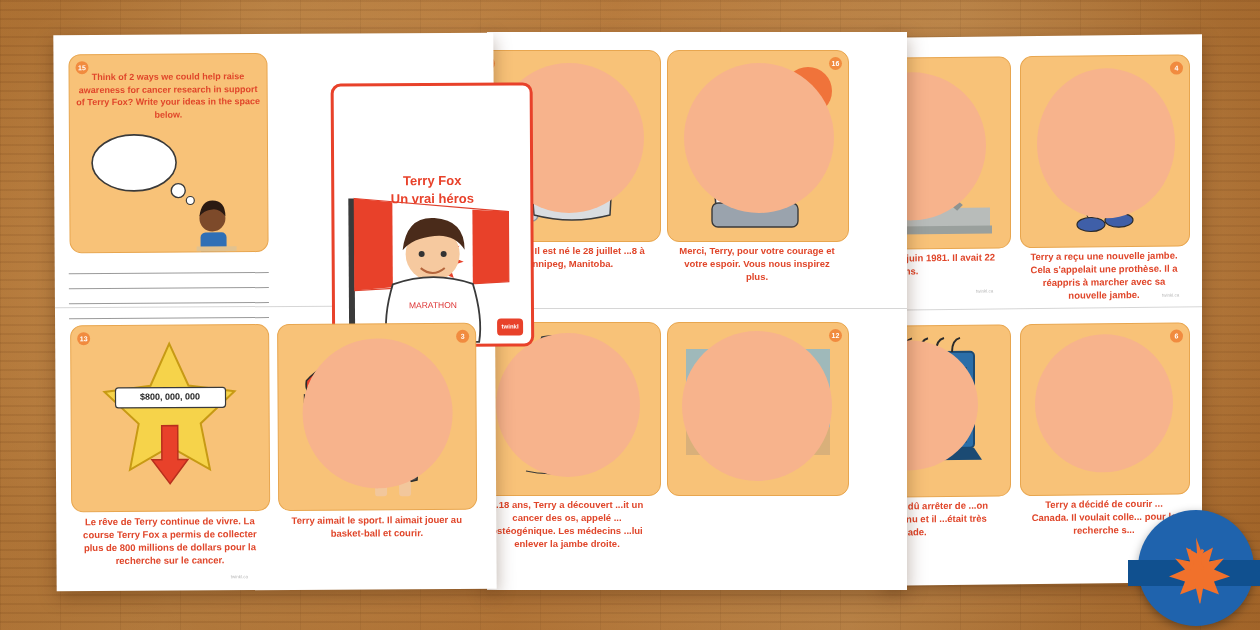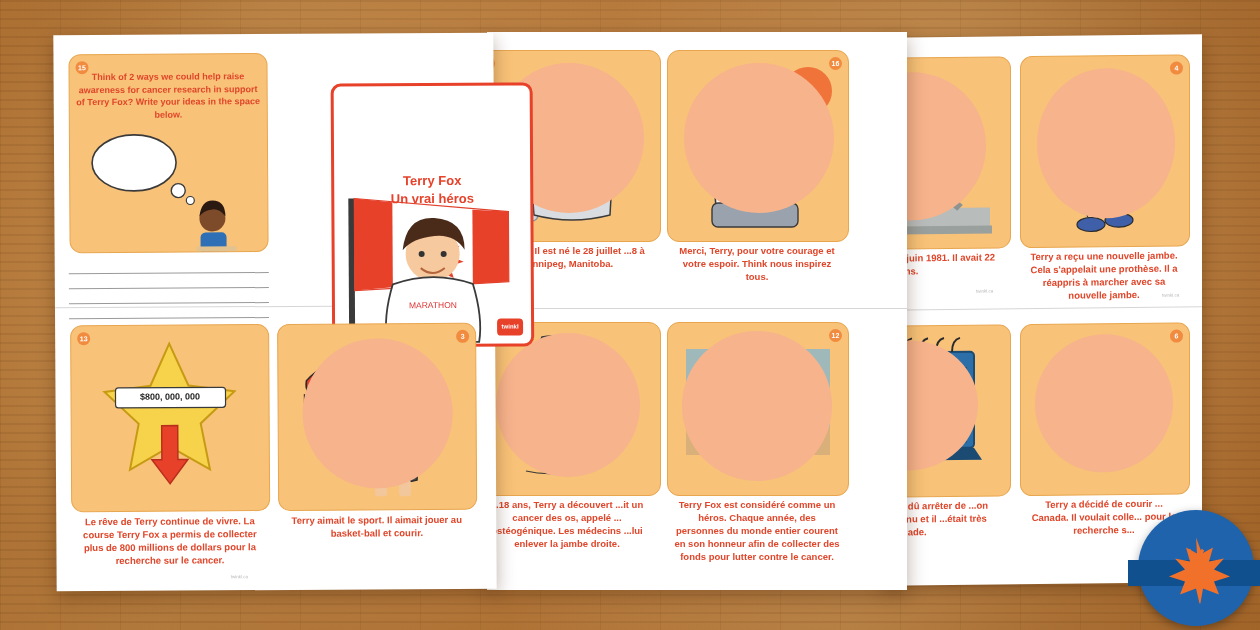--- a/index.html
+++ b/index.html
@@ -210,21 +210,21 @@
           <path d="M76 62 q10 8 20 0" stroke="#b5653c" fill="none" stroke-width="1.8"></path>
           <path d="M52 78 q34 -12 68 0 q8 42 4 78 q-38 10 -76 0 q-4 -38 4 -78z" fill="#ffffff" stroke="#3a3a3a" stroke-width="1.6"></path>
           <text x="86" y="104" font-size="6.5" text-anchor="middle" fill="#d33" font-family="sans-serif">MARATHON</text>
           <text x="86" y="116" font-size="6.5" text-anchor="middle" fill="#d33" font-family="sans-serif">OF HOPE</text>
           <path d="M82 124 q6 -8 12 0 q-6 10 -12 0z" fill="#e03a2f"></path>
           <rect x="44" y="152" width="86" height="24" rx="6" fill="#9aa3ad" stroke="#3a3a3a" stroke-width="1.4"></rect>
         </svg>
       </div>
       <div class="num-badge" style="right:6px;top:6px;">16</div>
     </div>
-    <div class="caption" style="left:180px;top:212px;width:180px;">Merci, Terry, pour votre courage et votre espoir. Think nous inspirez tous.</div>
+    <div class="caption" style="left:180px;top:212px;width:180px;">Merci, Terry, pour votre courage et votre espoir. Vous nous inspirez plus.</div>
 
     <div class="card" style="left:-12px;top:290px;width:184px;height:172px;">
       <div class="imgarea">
         <div class="halo" style="left:20px;top:10px;width:144px;height:144px;"></div>
         <svg width="184" height="172" viewBox="0 0 184 172">
           <path d="M66 14 q24 -4 30 10 q4 18 -2 30 q-14 6 -30 0 q-6 -22 2 -40z" fill="#e8d6bf" stroke="#3a3a3a" stroke-width="1.6"></path>
           <rect x="76" y="52" width="12" height="64" fill="#b9bec4" stroke="#3a3a3a" stroke-width="1.4"></rect>
           <rect x="72" y="110" width="20" height="12" rx="3" fill="#8f969d" stroke="#3a3a3a" stroke-width="1.3"></rect>
           <path d="M58 122 q30 -10 46 6 q-6 16 -28 16 q-22 2 -18 -22z" fill="#6f86c4" stroke="#2c2c2c" stroke-width="1.4"></path>
           <path d="M64 134 q16 -6 30 2" stroke="#ffffff" stroke-width="2" fill="none"></path>
@@ -286,21 +286,20 @@
               </g>
             <g transform="translate(118,84)">
                 <circle cx="0" cy="0" r="7" fill="#6b4326"></circle>
                 <rect x="-7" y="8" width="14" height="20" rx="4" fill="#ffffff"></rect>
               </g>
           </g>
         </svg>
       </div>
       <div class="num-badge" style="right:6px;top:6px;">12</div>
     </div>
-    <div class="caption" style="left:180px;top:466px;width:180px;">Terry Fox est considéré comme un héros. Chaque année, des personnes du monde entier courent en son honneur afin de collecter des fonds pour lutter contre le cancer.</div>
   </div>
 
   <div class="sheet sheet-left">
     <div class="divider" style="top:272px;"></div>
 
     <div class="card" style="left:15px;top:19px;width:197px;height:197px;">
       <div class="imgarea">
         <svg width="197" height="197" viewBox="0 0 197 197">
           <ellipse cx="64" cy="108" rx="42" ry="28" fill="#ffffff" stroke="#3a3a3a" stroke-width="1.6"></ellipse>
           <circle cx="108" cy="136" r="7" fill="#ffffff" stroke="#3a3a3a" stroke-width="1.4"></circle>

